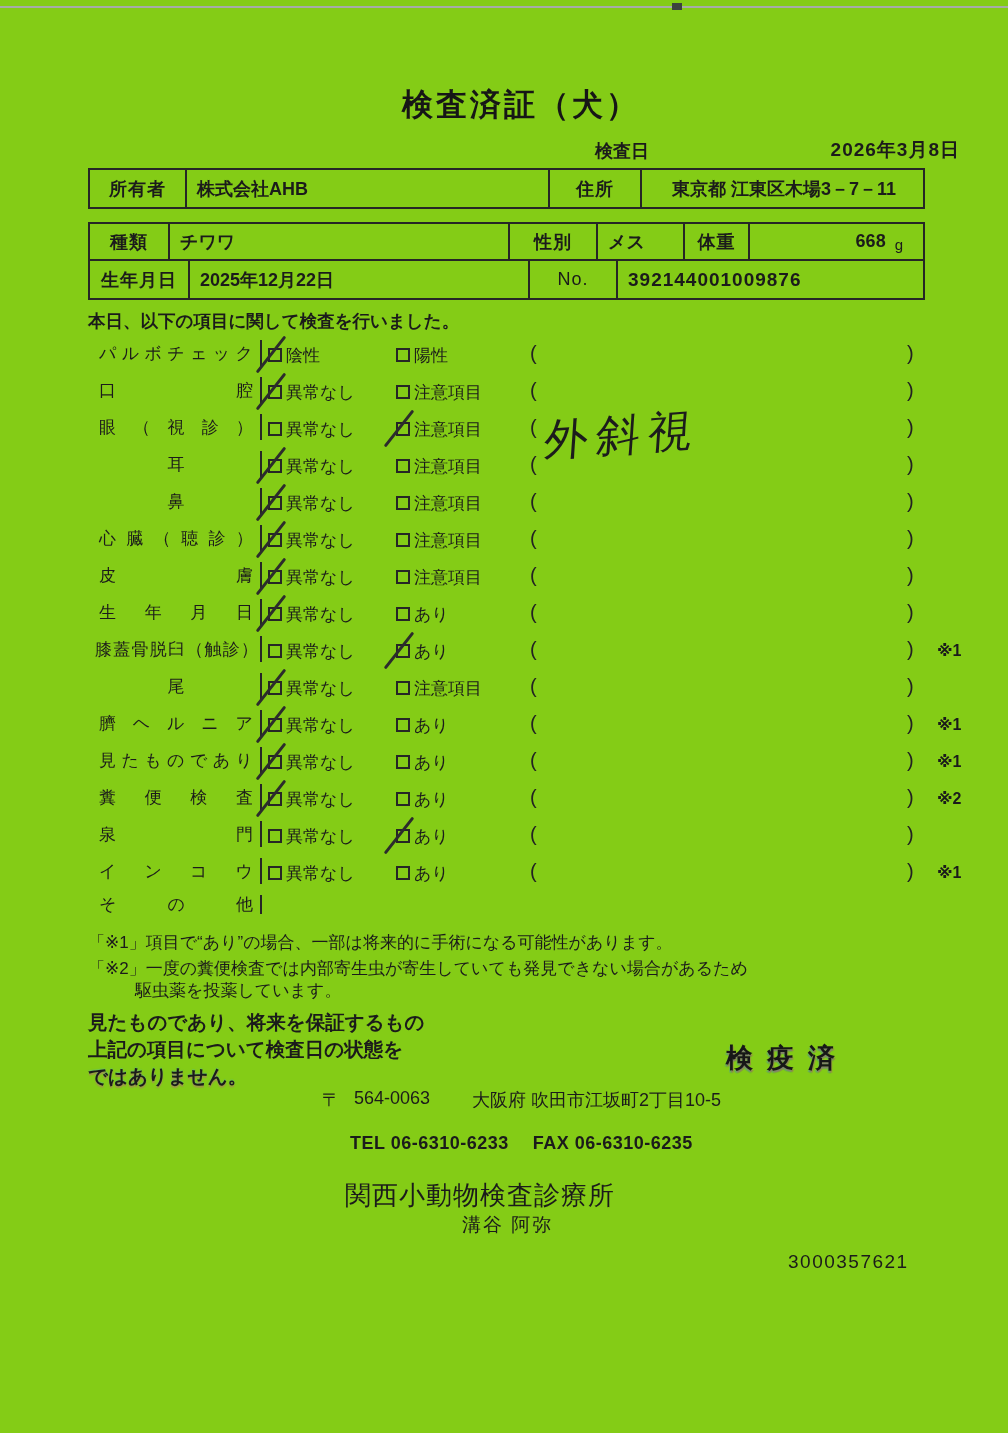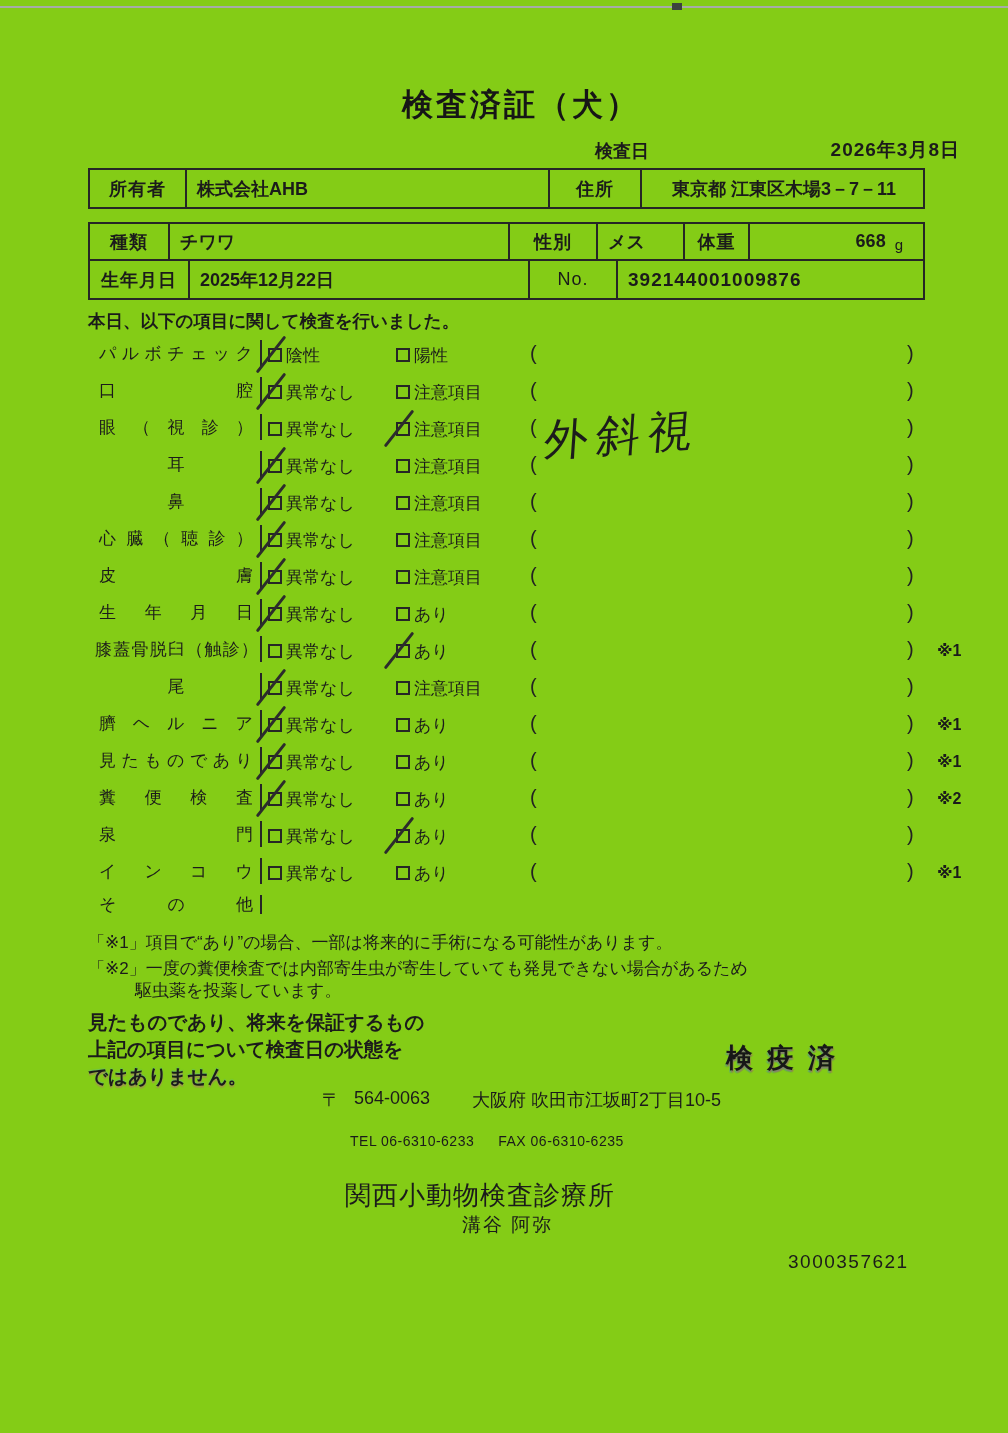--- a/index.html
+++ b/index.html
@@ -65,21 +65,21 @@
 
   .statement { position:absolute; left:88px; top:1009px; font-size:19.5px; font-weight:bold; line-height:27px; }
   .fringe { text-shadow:0 2px 1px rgba(205,60,170,0.35), 0 -1px 1px rgba(60,180,205,0.35); }
 
   .stamp { position:absolute; left:726px; top:1040px; font-size:27px; font-weight:600; letter-spacing:14px;
            color:#171717;
            text-shadow:1px 2px 0 rgba(190,40,150,0.30), -1px 2px 0 rgba(60,140,200,0.30), 0 3px 0 rgba(80,160,80,0.25); }
 
   .postal-line { position:absolute; left:322px; top:1088px; font-size:18px; font-weight:500; display:flex; gap:14px; }
   .postal-line .addr { margin-left:28px; }
-  .tel-line { position:absolute; left:350px; top:1133px; font-size:14px; font-weight:400; display:flex; gap:24px;
+  .tel-line { position:absolute; left:350px; top:1133px; font-size:18px; font-weight:700; display:flex; gap:24px;
               letter-spacing:0.5px; }
   .clinic-name { position:absolute; left:345px; top:1178px; font-size:26px; font-weight:500; letter-spacing:1px; }
   .vet-name { position:absolute; left:462px; top:1212px; font-size:19px; font-weight:500; letter-spacing:2px; }
   .serial { position:absolute; left:788px; top:1251px; font-size:19px; letter-spacing:1.5px; font-weight:500; }
 </style>
 </head>
 <body>
 
 <div id="page">
 

